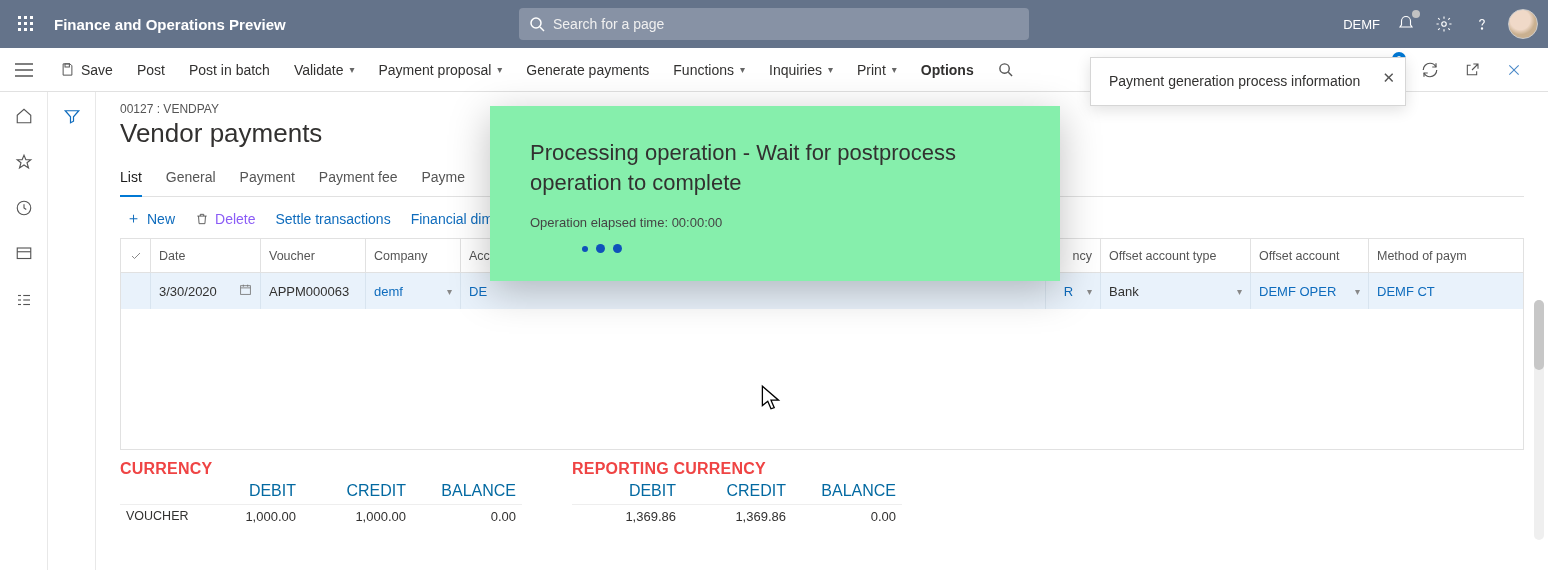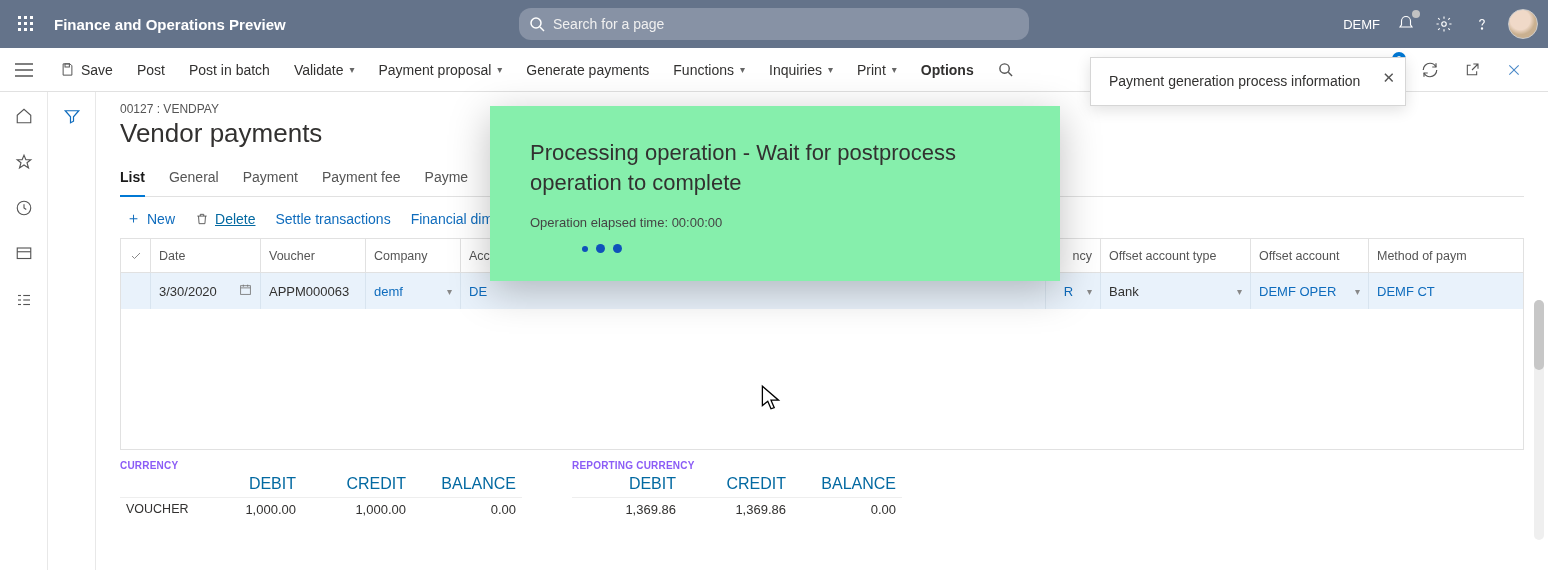--- a/index.html
+++ b/index.html
@@ -4,21 +4,21 @@
 <style>
   * { box-sizing: border-box; margin: 0; padding: 0; font-family: "Segoe UI", Arial, sans-serif; }
   body { width: 1548px; height: 570px; overflow: hidden; background: #fff; position: relative; font-size: 13px; color: #323130; }
 
   
   .topbar { height: 48px; background: #64738a; color: #fff; display: flex; align-items: center; padding: 0 10px; }
   .waffle { width: 32px; height: 32px; display:flex; align-items:center; justify-content:center; cursor:pointer; }
   .waffle svg { width: 16px; height: 16px; }
   .app-title { font-size: 15px; font-weight: 600; margin-left: 12px; }
   .search-wrap { margin-left: auto; margin-right: auto; position: absolute; left: 50%; transform: translateX(-50%); }
-  .search { width: 510px; height: 32px; background: #8792a5; border: none; border-radius: 12px; color: #fff; padding: 0 10px 0 34px; font-size: 14px; }
+  .search { width: 510px; height: 32px; background: #8792a5; border: none; border-radius: 4px; color: #fff; padding: 0 10px 0 34px; font-size: 14px; }
   .search::placeholder { color: #f0f0f0; }
   .search-icon { position: absolute; left: 10px; top: 8px; color: #fff; }
   .top-right { margin-left: auto; display:flex; align-items:center; gap: 14px; }
   .demf { font-size: 13px; }
   .tb-icon { width: 24px; height: 24px; display:flex; align-items:center; justify-content:center; cursor:pointer; position: relative; }
   .avatar { width: 30px; height: 30px; border-radius: 50%; background: radial-gradient(circle at 40% 35%, #f0d9c8 0 40%, #c9b090 60%); border: 1px solid #ccc; }
 
   
   .cmdbar { height: 44px; border-bottom: 1px solid #e1e1e1; display:flex; align-items:center; padding: 0 8px 0 0; }
   .menu-toggle { width: 48px; height: 44px; display:flex; align-items:center; justify-content:center; cursor:pointer; }
@@ -36,21 +36,21 @@
 
   
   .filtercol { position:absolute; left:48px; top:92px; width:48px; bottom:0; border-right:1px solid #e8e8e8; display:flex; justify-content:center; padding-top:12px; }
 
   
   .main { position:absolute; left:96px; right:0; top:92px; bottom:0; padding: 10px 24px 0 24px; overflow:hidden; }
   .breadcrumb { font-size:12px; color:#555; }
   .page-title { font-size:26px; font-weight:350; margin-top:2px; color:#323130; }
   .tabs { display:flex; gap:24px; margin-top:14px; border-bottom:1px solid #e1e1e1; }
   .tab { padding: 6px 0 10px 0; font-size:14px; color:#555; cursor:pointer; }
-  .tab.active { color:#1a1a1a; border-bottom:2px solid #0078d4; margin-bottom:-1px; font-weight:700;}
+  .tab.active { color:#1a1a1a; border-bottom:2px solid #0078d4; margin-bottom:-1px; font-weight:400;}
   
   .list-toolbar { display:flex; align-items:center; gap:20px; margin-top:12px; padding-left:6px; }
   .lt-item { display:flex; align-items:center; gap:6px; font-size:14px; color:#0f6cbd; cursor:pointer; }
   .lt-plus { color:#0f6cbd; font-size:15px; }
   .lt-del { color:#323130; }
 
   
   .grid-wrap { margin-top:10px; border:1px solid #e1e1e1; }
   .grid-head { display:flex; background:#fff; border-bottom:1px solid #e1e1e1; height:34px; }
   .gh { border-right:1px solid #e1e1e1; padding:0 8px; display:flex; align-items:center; font-size:12.5px; color:#555; position:relative; overflow:hidden; white-space:nowrap;}
@@ -67,21 +67,21 @@
   .col-company { width:95px; }
   .col-acct { width:585px; }
   .col-curr { width:55px; }
   .col-offtype { width:150px; }
   .col-offacct { width:118px; }
   .col-method { width:130px; }
 
   
   .summary { display:flex; gap:50px; margin-top:10px; }
   .sum-block { }
-  .sum-title { font-size:10px; font-weight:700; color:#8b5cf6; letter-spacing: .2px;}
+  .sum-title { font-size:16px; font-weight:700; color:#ef4444; letter-spacing: .2px;}
   .sum-table { display:grid; grid-template-columns: 72px 110px 110px 110px; }
   .sum-head { font-size:16px; color:#0369a1; text-align:right; padding:4px 6px;}
   .sum-head.first { text-align:left;}
   .sum-cell { font-size:13px; text-align:right; padding:4px 6px; border-top:1px solid #eee;}
   .sum-cell.first { text-align:left; font-size:12.5px; color:#323130;}
   
   
   .vscroll { position:absolute; right:4px; top:208px; width:10px; height:240px; background:#efefef; border-radius:5px; }
   .vscroll .thumb { width:10px; height:70px; background:#c7c7c7; border-radius:5px; }
   .modal { position:absolute; left:490px; top:106px; width:570px; background:#86efac; box-shadow:0 10px 38px rgba(0,0,0,.25); padding:32px 52px 28px 40px; }
@@ -294,21 +294,21 @@
 
   <div class="list-toolbar">
     <div class="lt-item">
         <span class="lt-plus">＋</span>
         <span>New</span>
       </div>
     <div class="lt-item lt-del">
       <svg width="14" height="14" viewBox="0 0 24 24" fill="none" stroke="#555" stroke-width="1.6">
           <path d="M4 7h16M9 7V4h6v3M6 7l1 13h10l1-13"></path>
         </svg>
-      <span style="color:#0369a1;text-decoration:underline;">Delete</span>
+      <span style="color:#8b5cf6;">Delete</span>
     </div>
     <div class="lt-item">
         <span>Settle transactions</span>
       </div>
     <div class="lt-item">
         <span>Financial dime</span>
       </div>
   </div>
 
   <div class="grid-wrap">

